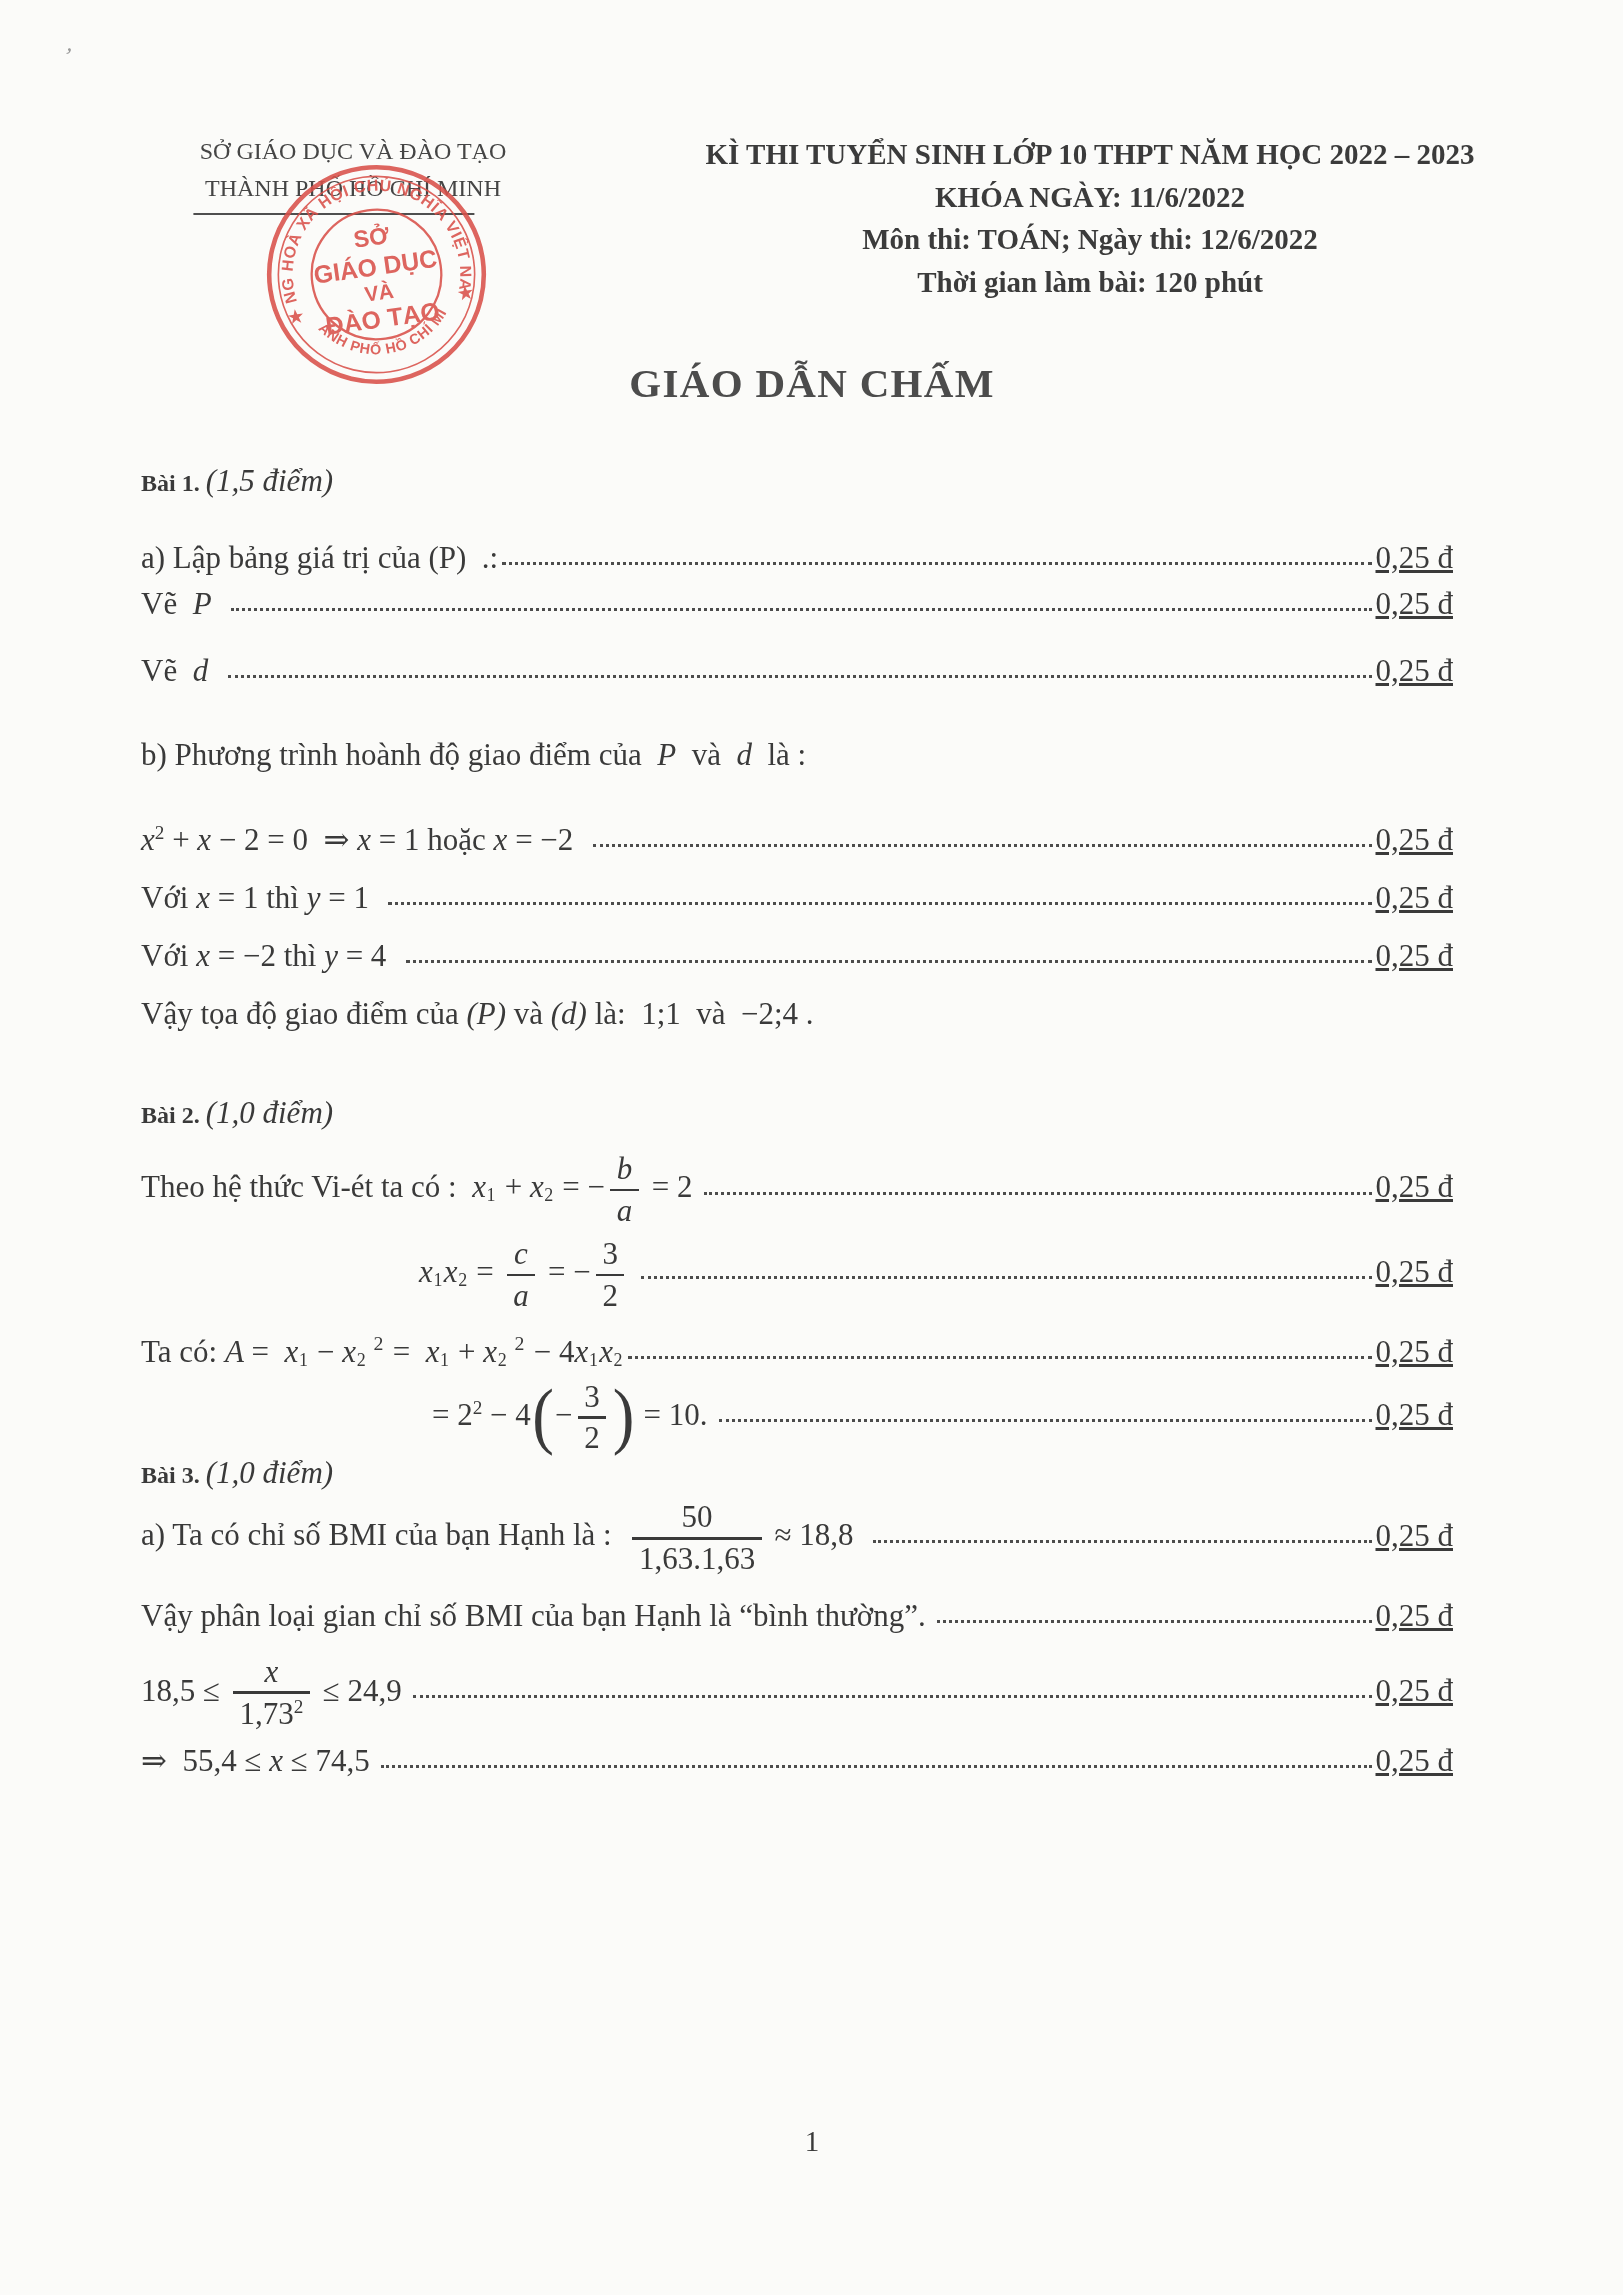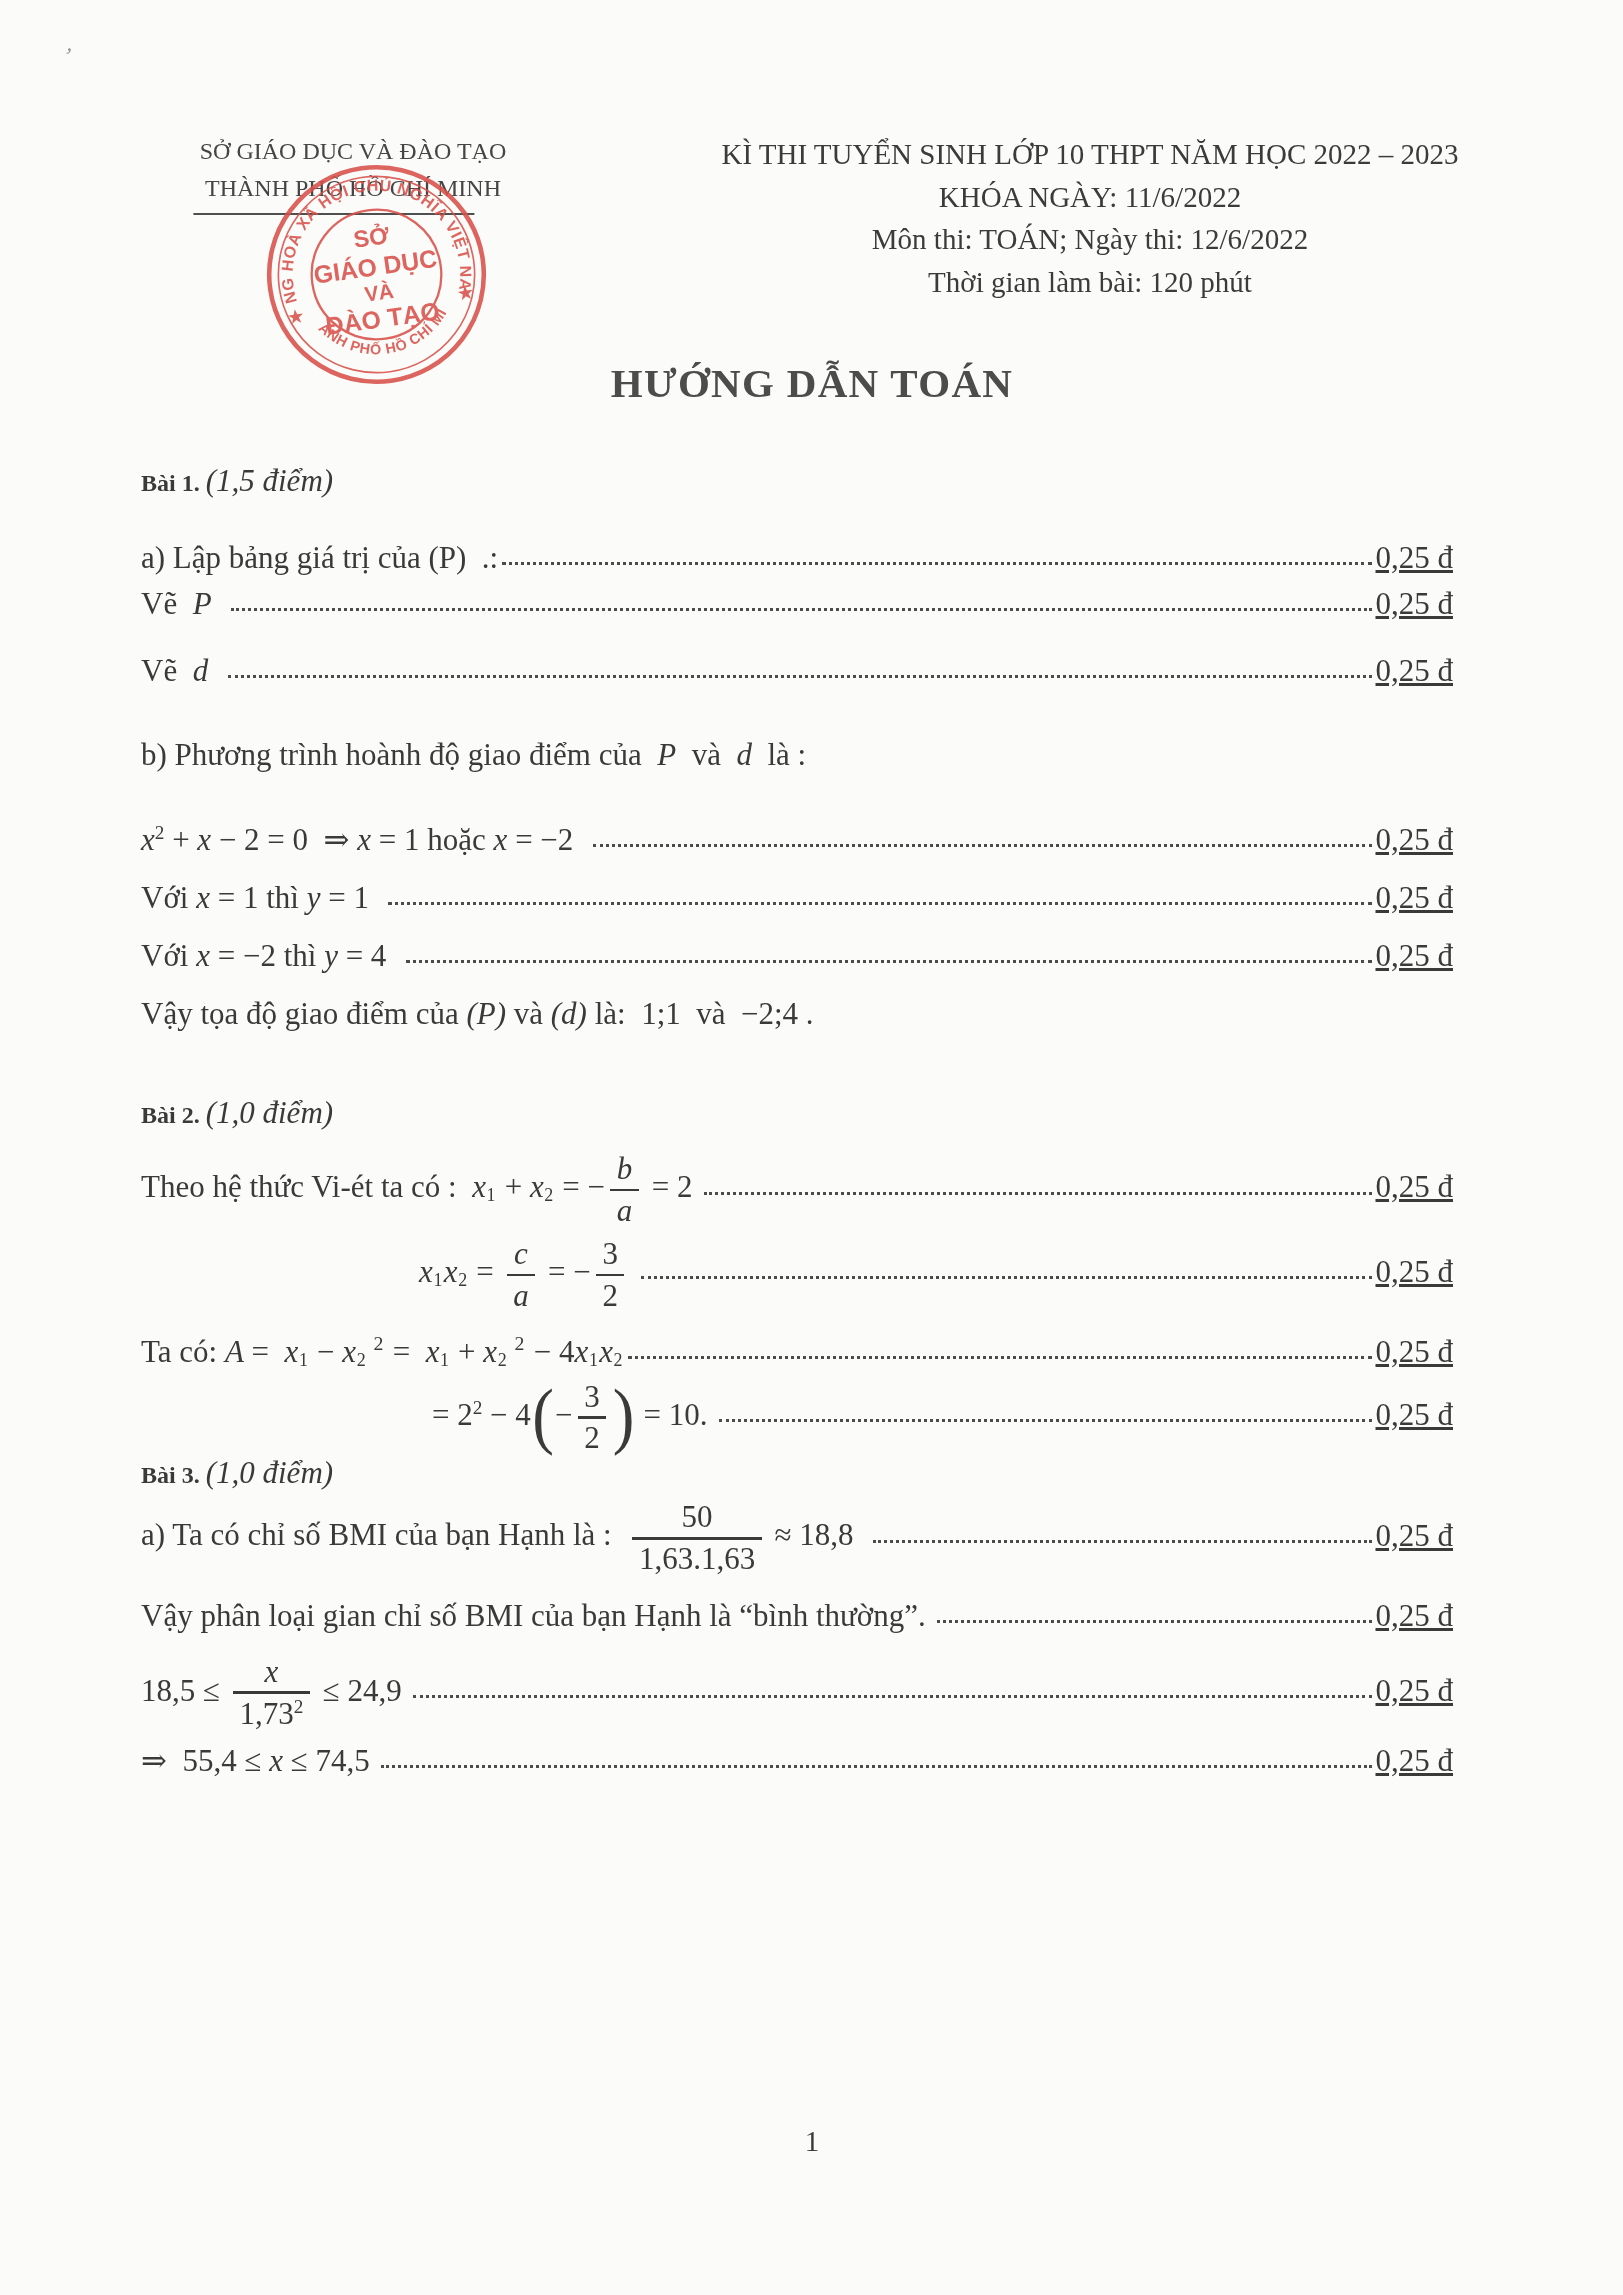--- a/index.html
+++ b/index.html
@@ -5,21 +5,21 @@
   html,body{margin:0;padding:0;background:#dededd;}
   .page{
     position:relative;width:1624px;height:2295px;background:#fbfbf9;
     font-family:"Liberation Serif","DejaVu Serif",serif;color:#3a3a3a;overflow:hidden;
   }
   .artifact{position:absolute;left:67px;top:30px;color:#9a9a9a;font-size:23.6px;transform:rotate(14deg);}
   
   .header{display:flex;padding-top:133px;}
   .h-left{width:576px;margin-left:65px;text-align:center;font-size:24px;line-height:1.55;color:#454545;}
   .h-left .rule{width:281px;border-top:2px solid #4f4f4f;margin:5.2px auto 0 auto;transform:translateX(-19.6px);}
-  .h-right{flex:1;margin-right:85px;text-align:center;font-size:29px;font-weight:normal;line-height:1.47;color:#3b3b3b;}
+  .h-right{flex:1;margin-right:85px;text-align:center;font-size:29px;font-weight:bold;line-height:1.47;color:#3b3b3b;}
   .doc-title{margin-top:55px;text-align:center;font-size:41px;font-weight:bold;letter-spacing:1.3px;color:#4c4c4c;}
   
   .stamp{position:absolute;left:262px;top:160px;width:229px;height:229px;transform:rotate(-8deg);opacity:.88;}
   .stamp text{font-family:"Liberation Sans","DejaVu Sans",sans-serif;font-weight:bold;fill:#d9514a;}
   
   .body{margin:56px 171px 0 141px;}
   .line{display:flex;align-items:baseline;font-size:31px;color:#3a3a3a;}
   .line .content{white-space:pre-wrap;}
   .heading .b{font-size:24px;}
   .it{font-style:italic;}
@@ -78,21 +78,21 @@
       <textPath href="#arcBot" startOffset="50%" text-anchor="middle">THÀNH PHỐ HỒ CHÍ MINH</textPath>
     </text>
     <text x="44" y="232" font-size="30" text-anchor="middle">★</text>
     <text x="306" y="232" font-size="30" text-anchor="middle">★</text>
     <text x="175" y="130" font-size="36" text-anchor="middle">SỞ</text>
     <text x="175" y="176" font-size="38" text-anchor="middle">GIÁO DỤC</text>
     <text x="175" y="214" font-size="32" text-anchor="middle">VÀ</text>
     <text x="175" y="256" font-size="38" text-anchor="middle">ĐÀO TẠO</text>
   </svg>
 
-  <div class="doc-title">HƯỚNG DẪN TOÁN</div>
+  <div class="doc-title">GIÁO DẪN CHẤM</div>
 
   <div class="body" id="body">
       <div class="line heading">
         <span class="content"><span class="b">Bài 1. </span><span class="it">(1,5 điểm)</span></span>
       </div>
       <div class="line g4">
         <span class="content">a) Lập bảng giá trị của (P)  .:</span>
         <span class="leader"></span>
         <span class="score">0,25 đ</span>
       </div>

